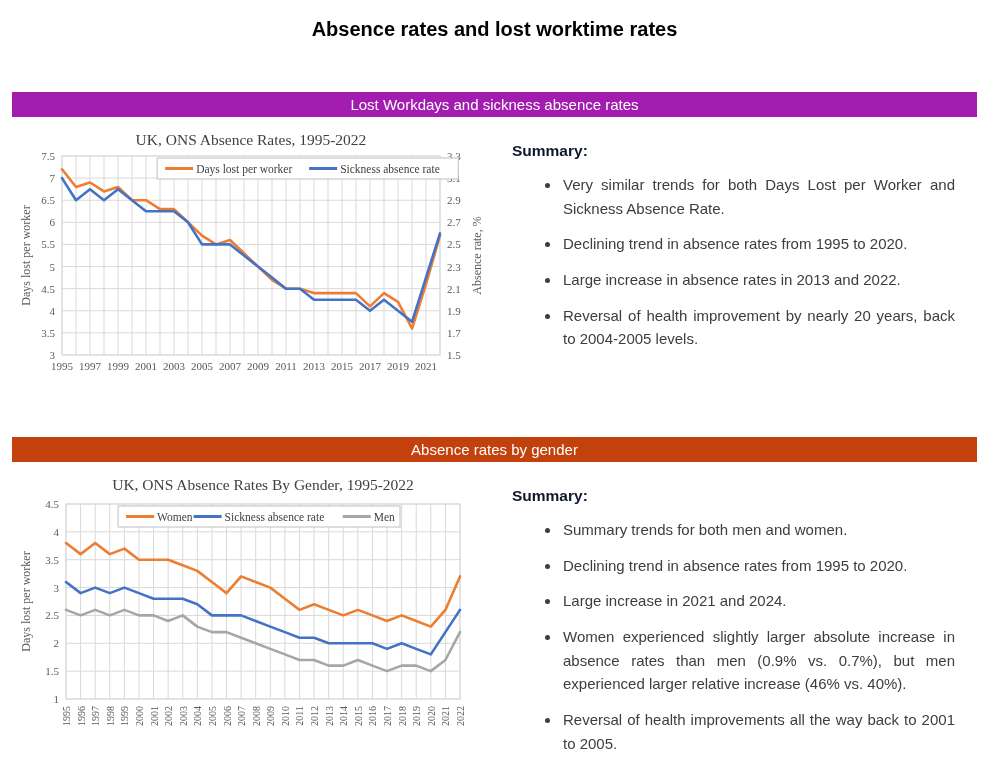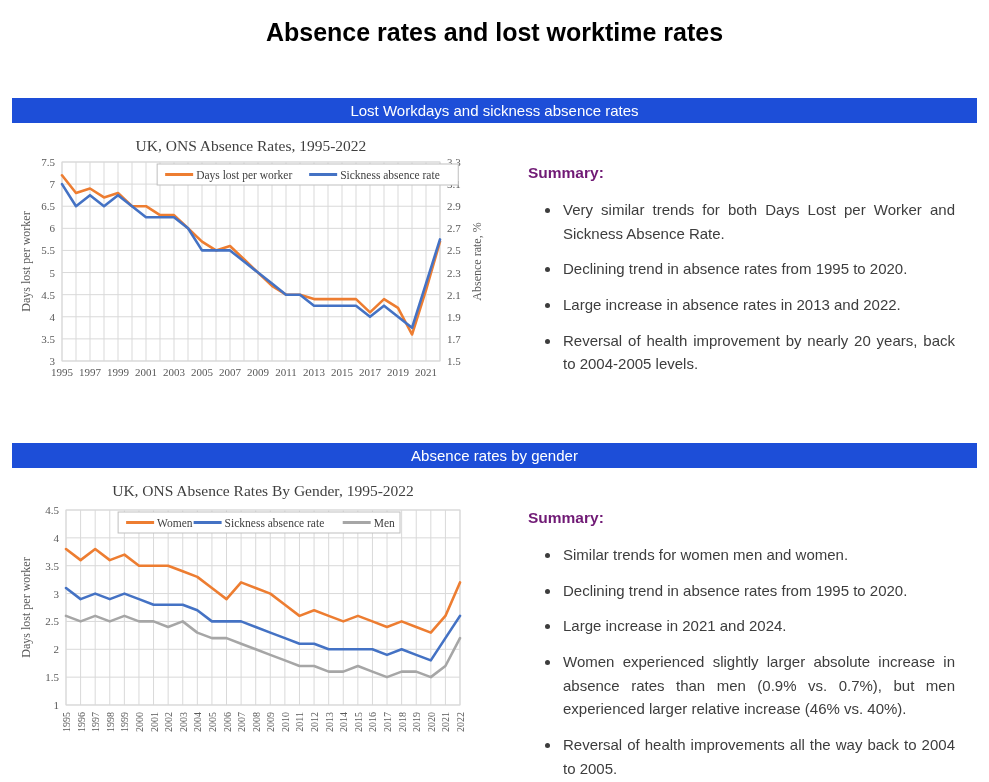--- a/index.html
+++ b/index.html
@@ -2,54 +2,54 @@
 <html><head>
 <meta charset="utf-8">
 <style>
   html,body { margin:0; padding:0; background:#ffffff; }
   body {
     width:989px; height:782px; position:relative; overflow:hidden;
     font-family:"Liberation Sans", sans-serif; color:#3b3b3b;
   }
   .page-title {
     margin:18px 0 0 0; text-align:center;
-    font-size:25px; font-weight:700; color:#000;
+    font-size:20px; font-weight:700; color:#000;
   }
   .section-bar {
     margin:0 12px; height:25px; line-height:25px;
     text-align:center; font-size:15px; font-weight:400;
     color:#fff; background:#5f7d8a;
   }
   .bar-1 { margin-top:51px; }
   .bar-2 { margin-top:50px; }
   .section-body { display:flex; margin:0 12px; }
   .chart-col { width:486px; padding:12px 0 0 8px; box-sizing:border-box; }
   .summary-col { flex:1; padding:25px 10px 0 14px; box-sizing:border-box; }
-  .summary-heading { font-size:15.5px; font-weight:700; color:#701a75; margin:16px; }
+  .summary-heading { font-size:15.5px; font-weight:700; color:#0f172a; margin:0; }
   .summary-list {
     margin:13px 0 0 0; padding-left:37px;
     font-size:15px; line-height:1.58; text-align:justify; color:#3d3d3d;
   }
   .summary-list li { margin:12px; padding-left:2px; }
   svg text {
     font-family:"Liberation Serif", serif;
     fill:#595959;
   }
   svg .chart-title { font-size:15.5px; fill:#3f3f3f; }
   svg .tick { font-size:11px; }
   svg .tick-small { font-size:10px; }
   svg .axis-title { font-size:12px; }
   svg .legend-label { font-size:11.5px; fill:#404040; }
 </style>
 </head>
 <body>
 
 <h1 class="page-title">Absence rates and lost worktime rates</h1>
 
-<div class="section-bar bar-1" style="background: #1d4ed8; color: rgb(255, 255, 255);">Lost Workdays and sickness absence rates</div>
+<div class="section-bar bar-1" style="background: #a21caf; color: rgb(255, 255, 255);">Lost Workdays and sickness absence rates</div>
 
 <div class="section-body">
   <div class="chart-col">
     <svg width="470" height="254">
         <line x1="42" y1="27" x2="42" y2="226" stroke="#d9d9d9" stroke-width="1"></line>
         <line x1="56" y1="27" x2="56" y2="226" stroke="#d9d9d9" stroke-width="1"></line>
         <line x1="70" y1="27" x2="70" y2="226" stroke="#d9d9d9" stroke-width="1"></line>
         <line x1="84" y1="27" x2="84" y2="226" stroke="#d9d9d9" stroke-width="1"></line>
         <line x1="98" y1="27" x2="98" y2="226" stroke="#d9d9d9" stroke-width="1"></line>
         <line x1="112" y1="27" x2="112" y2="226" stroke="#d9d9d9" stroke-width="1"></line>
@@ -136,21 +136,21 @@
     <p class="summary-heading">Summary:</p>
     <ul class="summary-list">
         <li>Very similar trends for both Days Lost per Worker and Sickness Absence Rate.</li>
         <li>Declining trend in absence rates from 1995 to 2020.</li>
         <li>Large increase in absence rates in 2013 and 2022.</li>
         <li>Reversal of health improvement by nearly 20 years, back to 2004-2005 levels.</li>
       </ul>
   </div>
 </div>
 
-<div class="section-bar bar-2" style="background: #1d4ed8; color: rgb(255, 255, 255);">Absence rates by gender</div>
+<div class="section-bar bar-2" style="background: #c2410c; color: rgb(255, 255, 255);">Absence rates by gender</div>
 
 <div class="section-body">
   <div class="chart-col">
     <svg width="478" height="272">
         <line x1="46" y1="30" x2="46" y2="225" stroke="#d9d9d9" stroke-width="1"></line>
         <line x1="60.592592592592595" y1="30" x2="60.592592592592595" y2="225" stroke="#d9d9d9" stroke-width="1"></line>
         <line x1="75.18518518518519" y1="30" x2="75.18518518518519" y2="225" stroke="#d9d9d9" stroke-width="1"></line>
         <line x1="89.77777777777777" y1="30" x2="89.77777777777777" y2="225" stroke="#d9d9d9" stroke-width="1"></line>
         <line x1="104.37037037037038" y1="30" x2="104.37037037037038" y2="225" stroke="#d9d9d9" stroke-width="1"></line>
         <line x1="118.96296296296296" y1="30" x2="118.96296296296296" y2="225" stroke="#d9d9d9" stroke-width="1"></line>
@@ -231,20 +231,20 @@
         <text x="137.11" y="46.5" class="legend-label">Women</text>
         <line x1="173.61" y1="42.5" x2="201.61" y2="42.5" stroke="#4472C4" stroke-width="3"></line>
         <text x="204.61" y="46.5" class="legend-label">Sickness absence rate</text>
         <line x1="322.71000000000004" y1="42.5" x2="350.71000000000004" y2="42.5" stroke="#A6A6A6" stroke-width="3"></line>
         <text x="353.71000000000004" y="46.5" class="legend-label">Men</text>
       </svg>
   </div>
   <div class="summary-col">
     <p class="summary-heading">Summary:</p>
     <ul class="summary-list">
-        <li>Similar trends for women men and women.</li>
+        <li>Summary trends for both men and women.</li>
         <li>Declining trend in absence rates from 1995 to 2020.</li>
         <li>Large increase in 2021 and 2024.</li>
         <li>Women experienced slightly larger absolute increase in absence rates than men (0.9% vs. 0.7%), but men experienced larger relative increase (46% vs. 40%).</li>
-        <li>Reversal of health improvements all the way back to 2004 to 2005.</li>
+        <li>Reversal of health improvements all the way back to 2001 to 2005.</li>
       </ul>
   </div>
 </div>
 
 </body></html>

